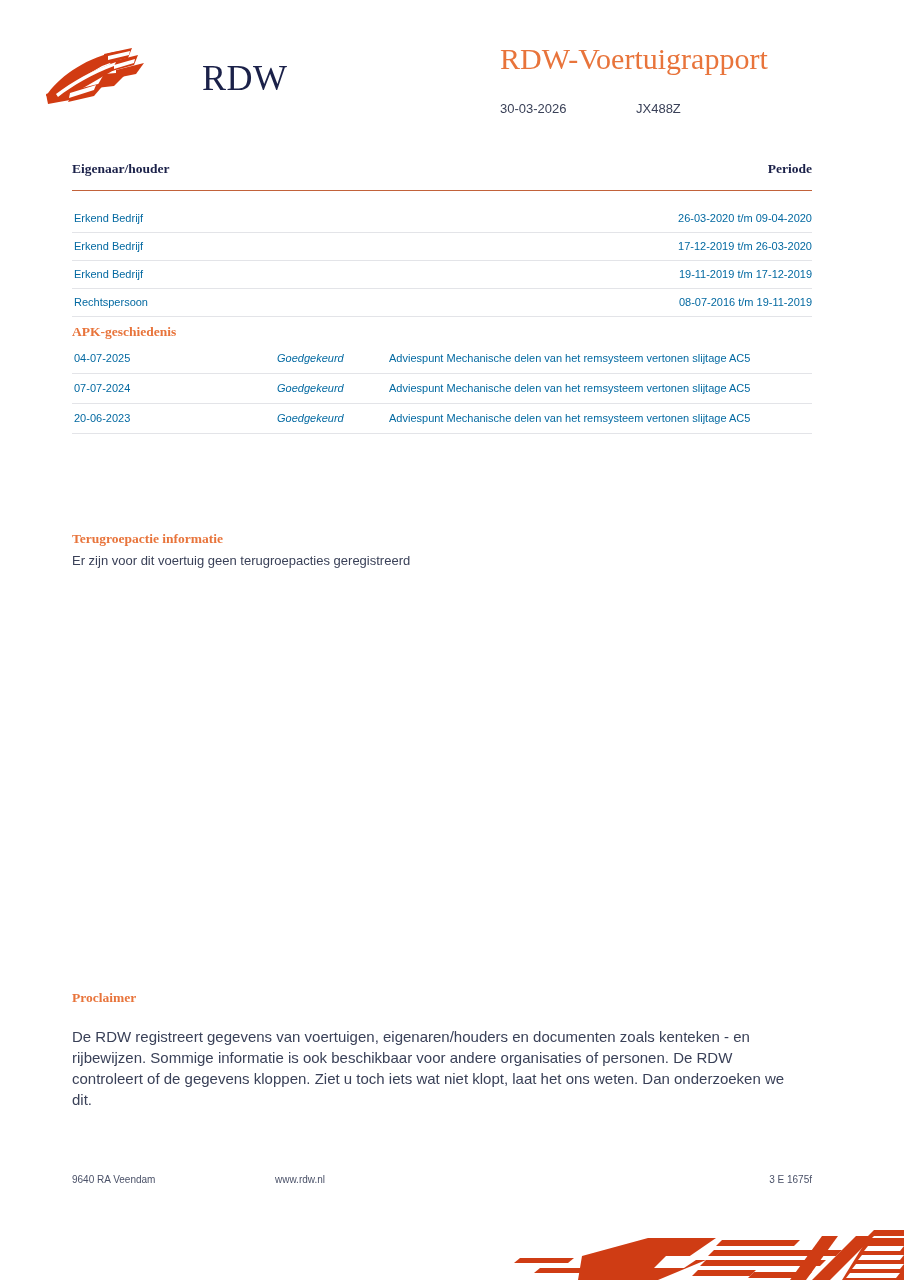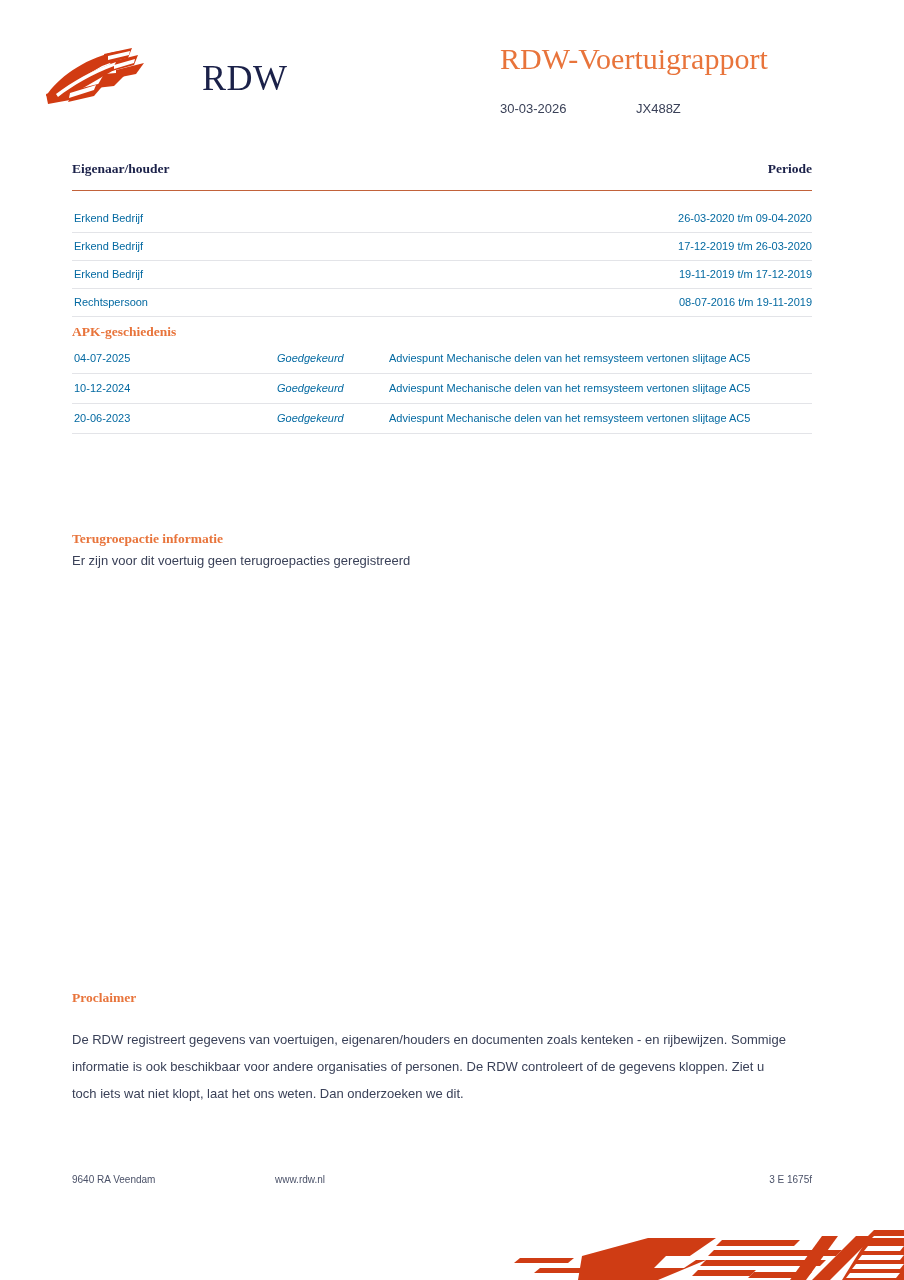--- a/index.html
+++ b/index.html
@@ -140,23 +140,23 @@
   .apk-rows .td { padding-top: 6px; padding-bottom: 6px; }
 
   .note-text {
     font-size: 13px;
     color: #3a4158;
     line-height: 19px;
     margin-top: 2px;
   }
 
   .disclaimer-body {
-    font-size: 13px;
+    font-size: 15px;
     color: #3a4158;
-    line-height: 27px;
+    line-height: 21px;
     margin-top: 20px;
     width: 716px;
   }
 
   
   .footer {
     position: absolute;
     left: 72px;
     top: 1168px;
     width: 740px;
@@ -246,21 +246,21 @@
 
   <div class="section" style="top:324px;">
     <div class="section-title">APK-geschiedenis</div>
     <div class="apk-rows">
       <div class="trow">
         <div class="td c1">04-07-2025</div>
         <div class="td c2">Goedgekeurd</div>
         <div class="td c3">Adviespunt Mechanische delen van het remsysteem vertonen slijtage AC5</div>
       </div>
       <div class="trow">
-        <div class="td c1">10-12-2024</div>
+        <div class="td c1">07-07-2024</div>
         <div class="td c2">Goedgekeurd</div>
         <div class="td c3">Adviespunt Mechanische delen van het remsysteem vertonen slijtage AC5</div>
       </div>
       <div class="trow">
         <div class="td c1">20-06-2023</div>
         <div class="td c2">Goedgekeurd</div>
         <div class="td c3">Adviespunt Mechanische delen van het remsysteem vertonen slijtage AC5</div>
       </div>
     </div>
   </div>

